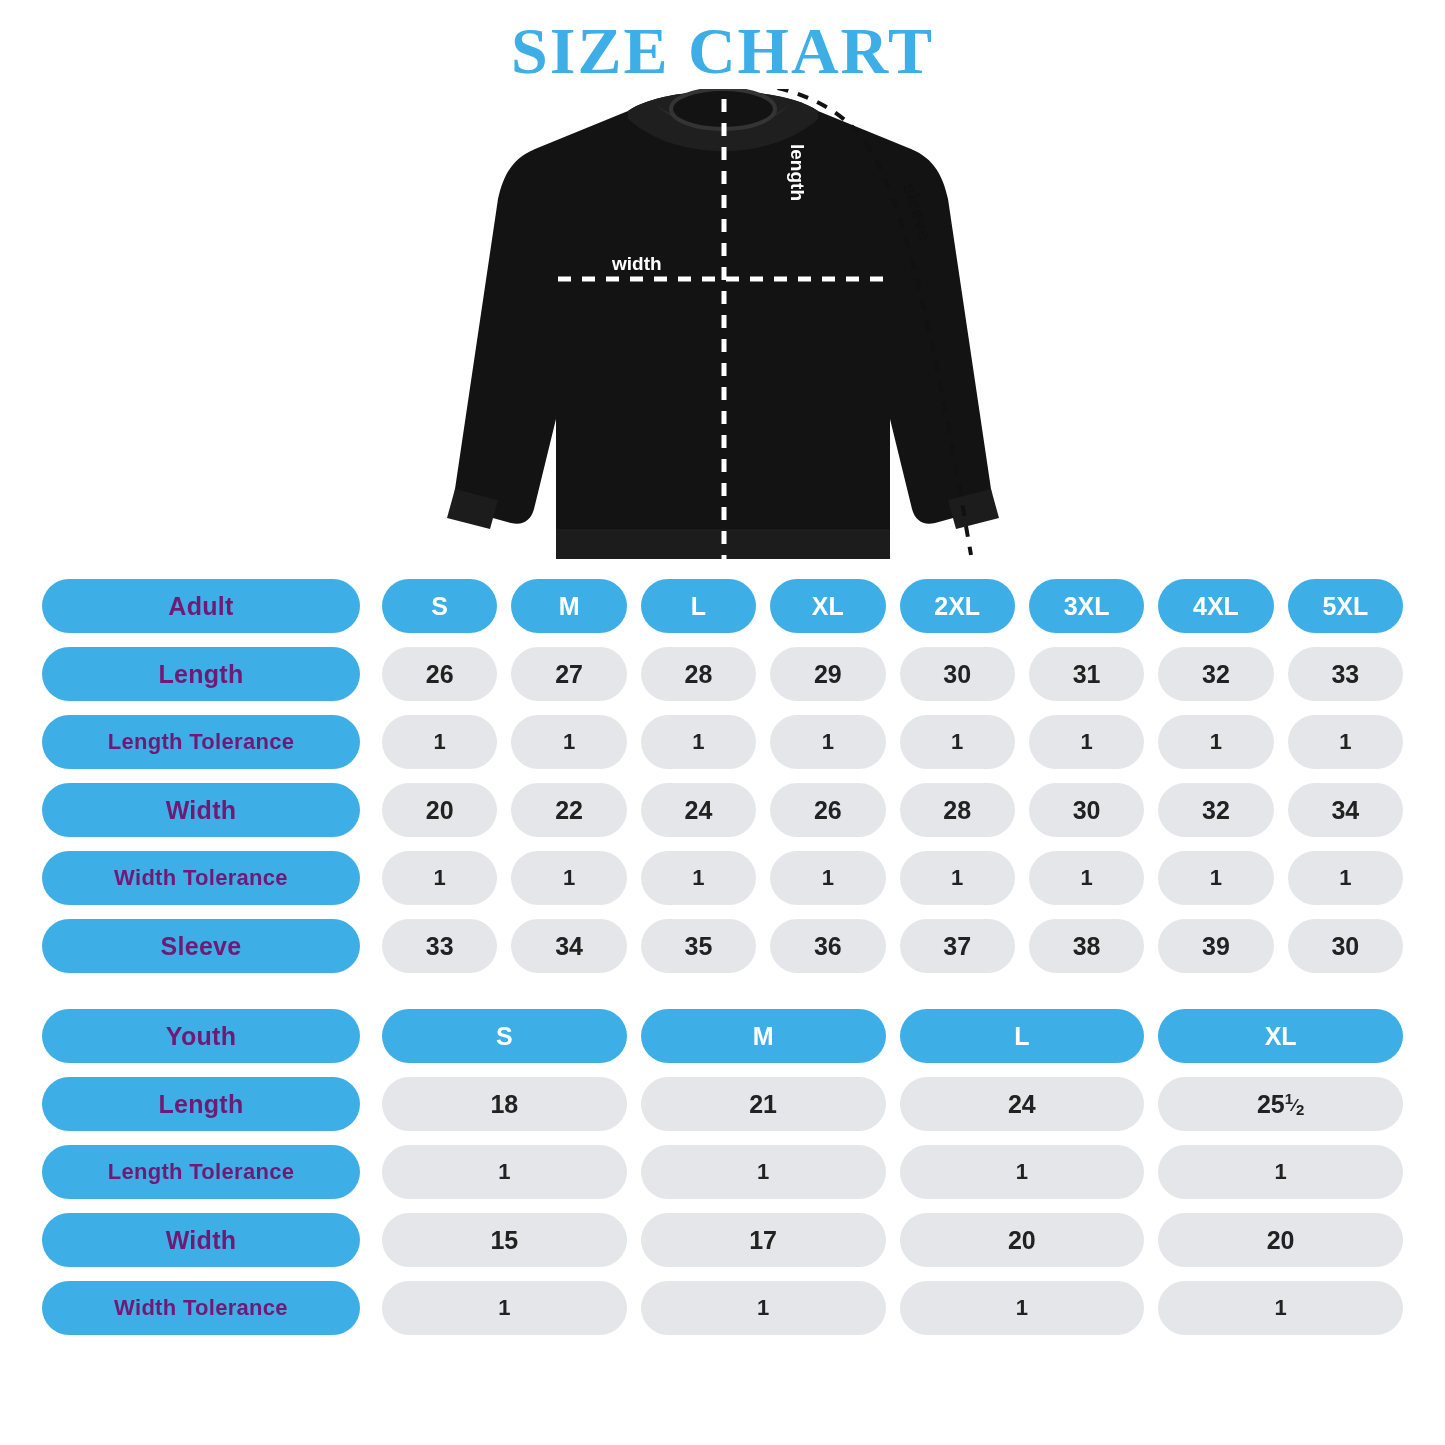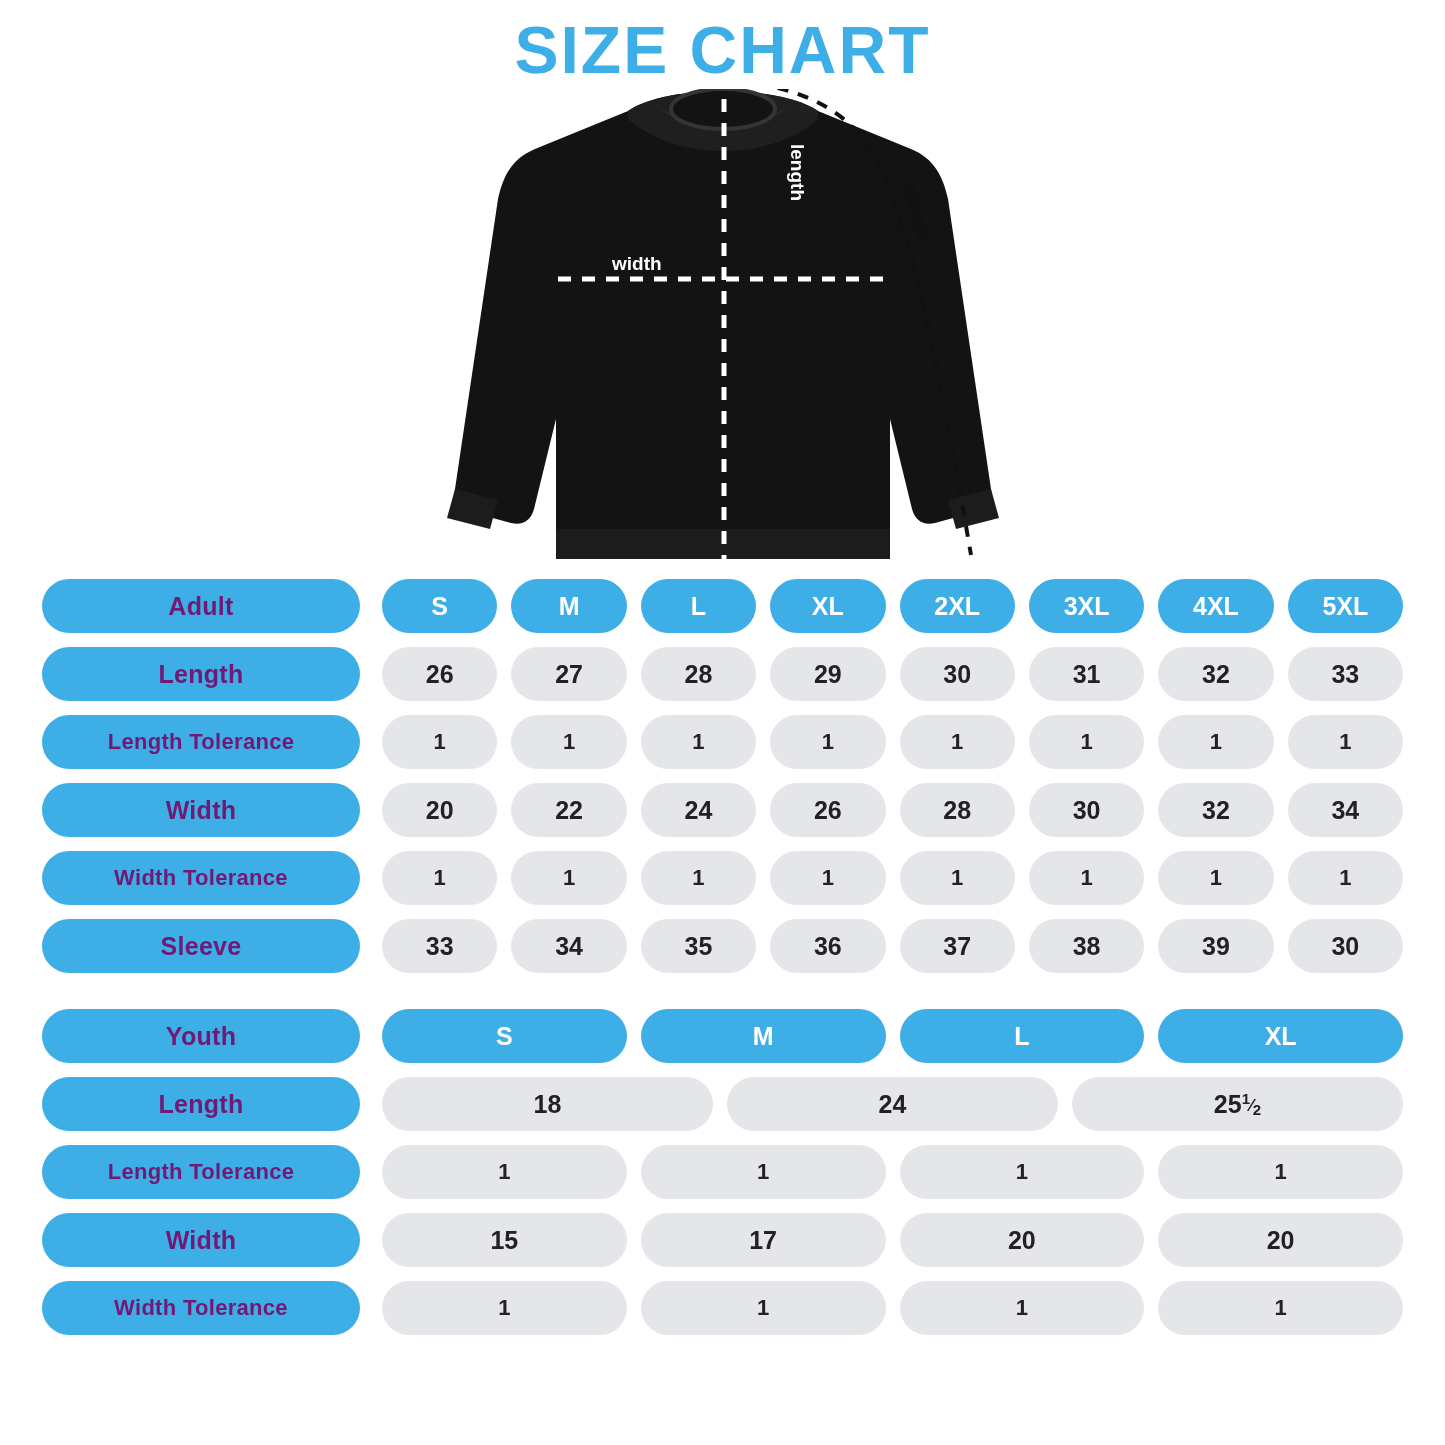--- a/index.html
+++ b/index.html
@@ -23,21 +23,21 @@
 
   
   .title {
     text-align: center;
     color: #3EAEE6;
     font-size: 66px;
     font-weight: bold;
     letter-spacing: 2px;
     padding-top: 16px;
     line-height: 1.05;
-    font-family: Liberation Sans, sans-serif;
+    font-family: Liberation Serif, serif;
   }
 
   
   .garment-area {
     position: relative;
     height: 490px;
     margin-top: 4px;
   }
   .garment-svg {
     display: block;
@@ -272,20 +272,21 @@
         <div class="cell header">M</div>
         <div class="cell header">L</div>
         <div class="cell header">XL</div>
       </div>
     </div>
 
     <div class="chart-row">
       <div class="label-cell">Length</div>
       <div class="cells">
         <div class="cell">18</div>
+        <div class="cell">21</div>
         <div class="cell">24</div>
         <div class="cell">25<span class="frac"><sup>1</sup>⁄<sub>2</sub></span></div>
       </div>
     </div>
 
     <div class="chart-row">
       <div class="label-cell sub">Length Tolerance</div>
       <div class="cells">
         <div class="cell small">1</div>
         <div class="cell small">1</div>

